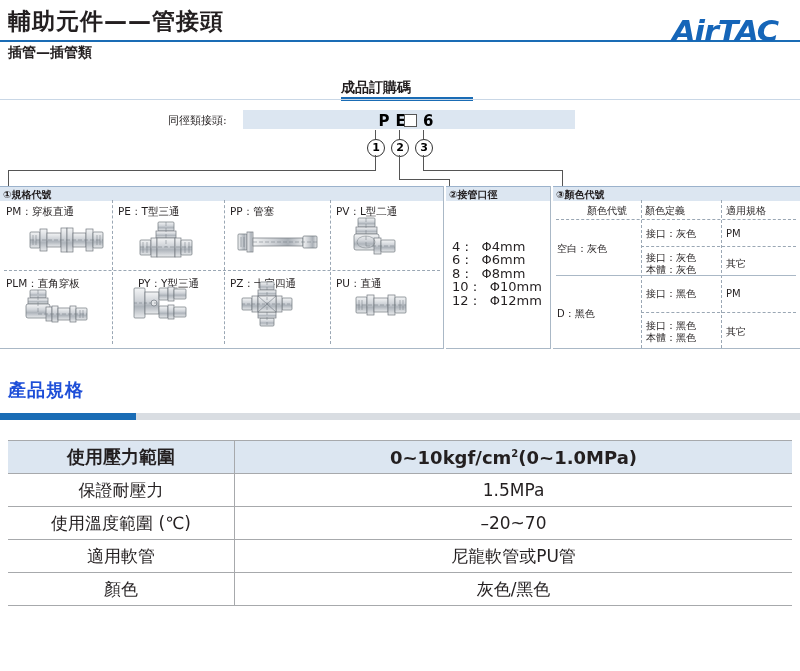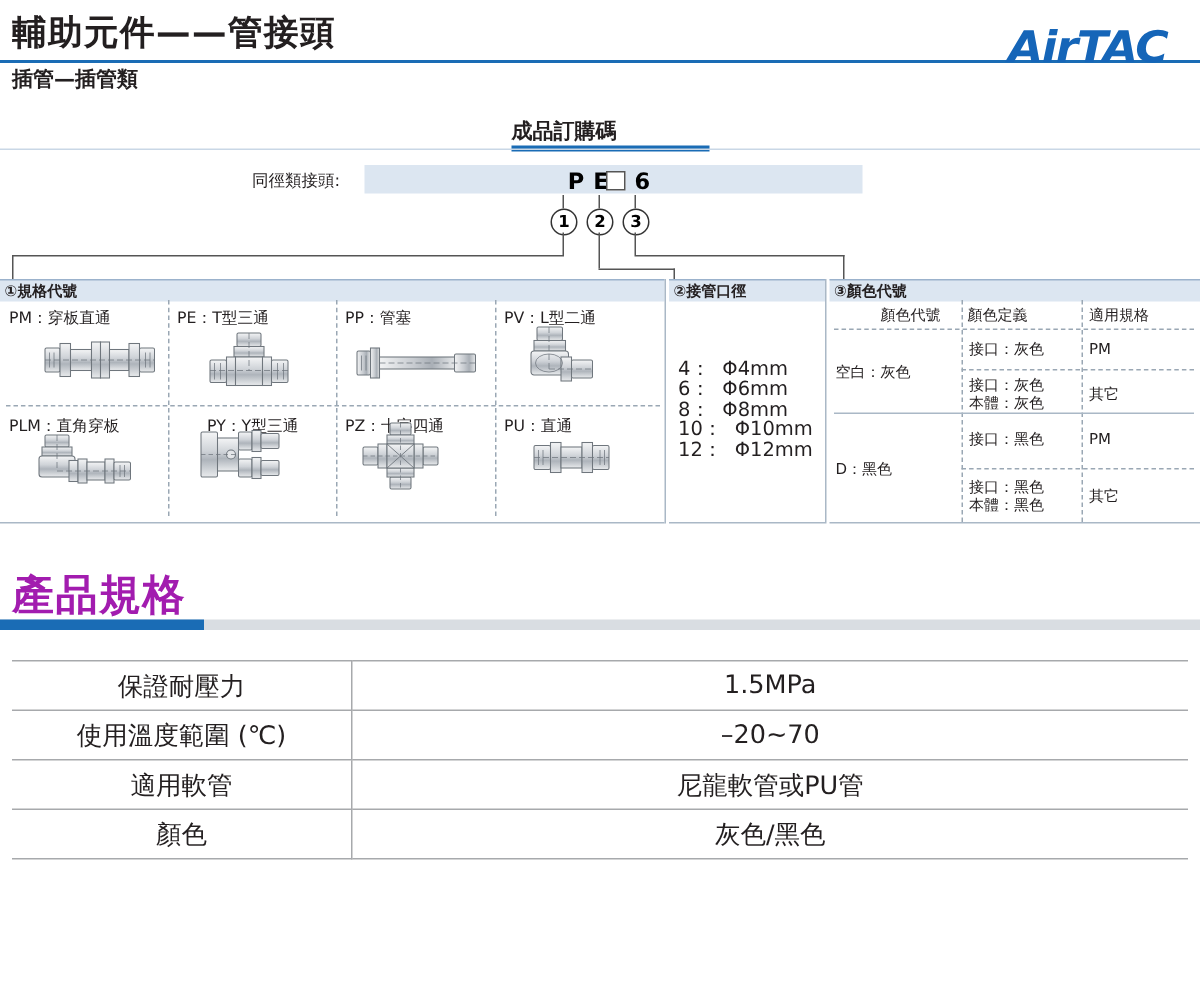--- a/index.html
+++ b/index.html
@@ -94,21 +94,21 @@
     position:absolute;font-size:13px;color:#231f20;line-height:13.4px;
     white-space:pre;
   }
 
   
   .ct-txt{position:absolute;font-size:10px;color:#231f20;white-space:pre;line-height:11.5px;}
 
   
   .ps-title{
     position:absolute;left:8px;top:378px;
-    font-size:28px;font-weight:bold;color:#a21caf;letter-spacing:1px;
+    font-size:18px;font-weight:bold;color:#1d4ed8;letter-spacing:1px;
   }
   .ps-bar{
     position:absolute;left:0;top:413px;width:800px;height:7px;
     background:#d9dde2;
   }
   .ps-bar-blue{
     position:absolute;left:0;top:413px;width:136px;height:7px;
     background:#1a6cb5;
   }
 
@@ -356,20 +356,24 @@
   <div class="ct-txt" style="left:646px;top:320px;">接口：黑色
 本體：黑色</div>
   <div class="ct-txt" style="left:726px;top:326px;">其它</div>
 
   <div class="ps-title">產品規格</div>
   <div class="ps-bar"></div>
   <div class="ps-bar-blue"></div>
 
   <table class="spec-table">
     <tbody>
+      <tr class="head">
+        <td class="k">使用壓力範圍</td>
+        <td class="v">0~10kgf/cm<sup>2</sup>(0~1.0MPa)</td>
+      </tr>
       <tr>
         <td class="k">保證耐壓力</td>
         <td class="v">1.5MPa</td>
       </tr>
       <tr>
         <td class="k">使用溫度範圍 (℃)</td>
         <td class="v">–20~70</td>
       </tr>
       <tr>
         <td class="k">適用軟管</td>

